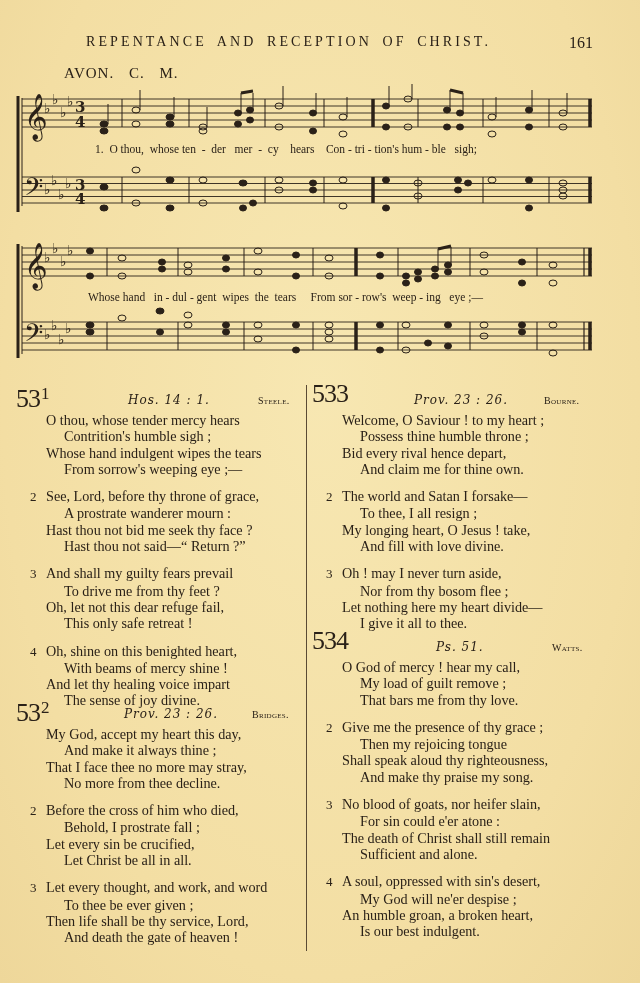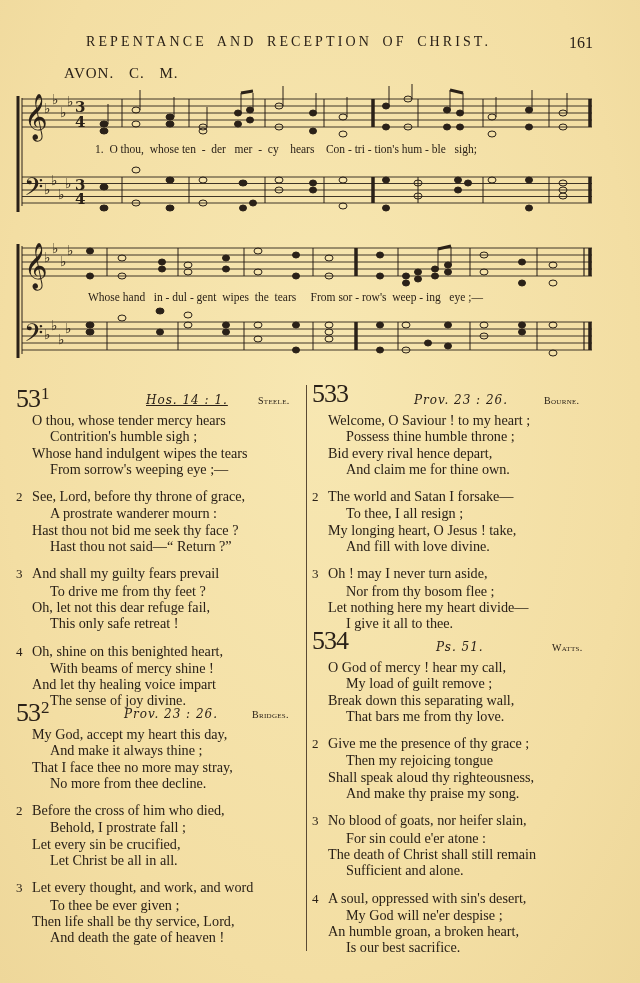--- a/index.html
+++ b/index.html
@@ -20,21 +20,21 @@
 
   .music { position: absolute; left: 0; top: 0; width: 640px; height: 370px; }
   .lyric-line { position: absolute; font-size: 11.5px; white-space: pre; margin-left: 17px; }
 
   .hymn { position: absolute; font-size: 14.2px; line-height: 16.3px; }
   .hymn-head { position: relative; height: 22px; }
   .hymn-num { position: absolute; left: 0; top: -4px; font-size: 26px; letter-spacing: -1px; }
   .hymn-num sup { font-size: 17px; vertical-align: 8px; margin-left: 1px; }
   .hymn-ref { position: absolute; top: 2px; font-style: italic; font-size: 12px; letter-spacing: 1px; font-family: "DejaVu Serif", serif; }
   .hymn-author { position: absolute; top: 3px; font-size: 10px; font-variant: small-caps; letter-spacing: 0.3px; }
-  .stanza { margin-bottom: 11px; }
+  .stanza { margin-bottom: 11px; margin-left: 14px; }
   .line { white-space: nowrap; }
   .line.indent { padding-left: 34px; }
   .line.first { padding-left: 16px; }
   .stanza-num { display: inline-block; width: 16px; margin-left: -16px; font-size: 13px; }
   .col-divider { position: absolute; left: 306px; top: 385px; width: 1px; height: 566px; background: #5a4a34; }
 </style>
 </head>
 <body>
 
 <div class="page">
@@ -320,21 +320,21 @@
   </svg>
 
   <div class="lyric-line" style="top:143px; left:78px;">1.  O thou,  whose ten  -  der   mer  -  cy    hears    Con - tri - tion's hum - ble   sigh;</div>
   <div class="lyric-line" style="top:291px; left:71px;">Whose hand   in - dul - gent  wipes  the  tears     From sor - row's  weep - ing   eye ;—</div>
 
   <div class="col-divider"></div>
 
   <div class="hymn" style="left:16px; top:390px; width:285px;">
     <div class="hymn-head">
       <span class="hymn-num"><span>53</span><sup>1</sup></span>
-      <span class="hymn-ref" style="left:130px;text-decoration:underline;">Hos. 14 : 1.</span>
+      <span class="hymn-ref" style="left:112px;">Hos. 14 : 1.</span>
       <span class="hymn-author" style="left:242px;">Steele.</span>
     </div>
     <div class="stanza">
       <div class="line first">O thou, whose tender mercy hears</div>
       <div class="line indent">Contrition's humble sigh ;</div>
       <div class="line first">Whose hand indulgent wipes the tears</div>
       <div class="line indent">From sorrow's weeping eye ;—</div>
     </div>
     <div class="stanza">
       <div class="line first"><span class="stanza-num">2</span><span>See, Lord, before thy throne of grace,</span></div>
@@ -410,36 +410,35 @@
 
   <div class="hymn" style="left:312px; top:637px; width:300px;">
     <div class="hymn-head">
       <span class="hymn-num"><span>534</span></span>
       <span class="hymn-ref" style="left:124px;">Ps. 51.</span>
       <span class="hymn-author" style="left:240px;">Watts.</span>
     </div>
     <div class="stanza">
       <div class="line first">O God of mercy !  hear my call,</div>
       <div class="line indent">My load of guilt remove ;</div>
-      <div class="line first">Break down this separating wall,</div>
       <div class="line indent">That bars me from thy love.</div>
     </div>
     <div class="stanza">
       <div class="line first"><span class="stanza-num">2</span><span>Give me the presence of thy grace ;</span></div>
       <div class="line indent">Then my rejoicing tongue</div>
       <div class="line first">Shall speak aloud thy righteousness,</div>
       <div class="line indent">And make thy praise my song.</div>
     </div>
     <div class="stanza">
       <div class="line first"><span class="stanza-num">3</span><span>No blood of goats, nor heifer slain,</span></div>
       <div class="line indent">For sin could e'er atone :</div>
       <div class="line first">The death of Christ shall still remain</div>
       <div class="line indent">Sufficient and alone.</div>
     </div>
     <div class="stanza">
       <div class="line first"><span class="stanza-num">4</span><span>A soul, oppressed with sin's desert,</span></div>
       <div class="line indent">My God will ne'er despise ;</div>
       <div class="line first">An humble groan, a broken heart,</div>
-      <div class="line indent">Is our best sacrifice.</div>
+      <div class="line indent">Is our best indulgent.</div>
     </div>
   </div>
 
 </div>
 
 </body></html>

